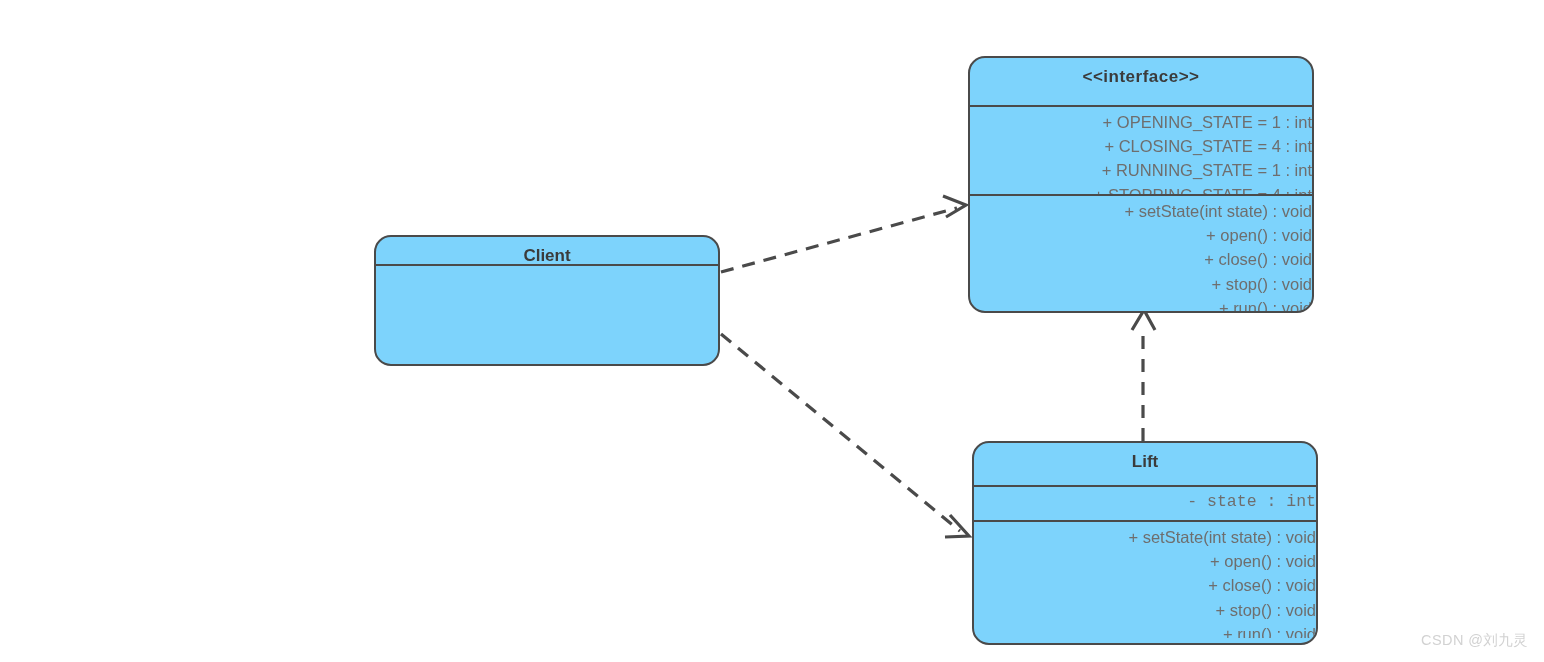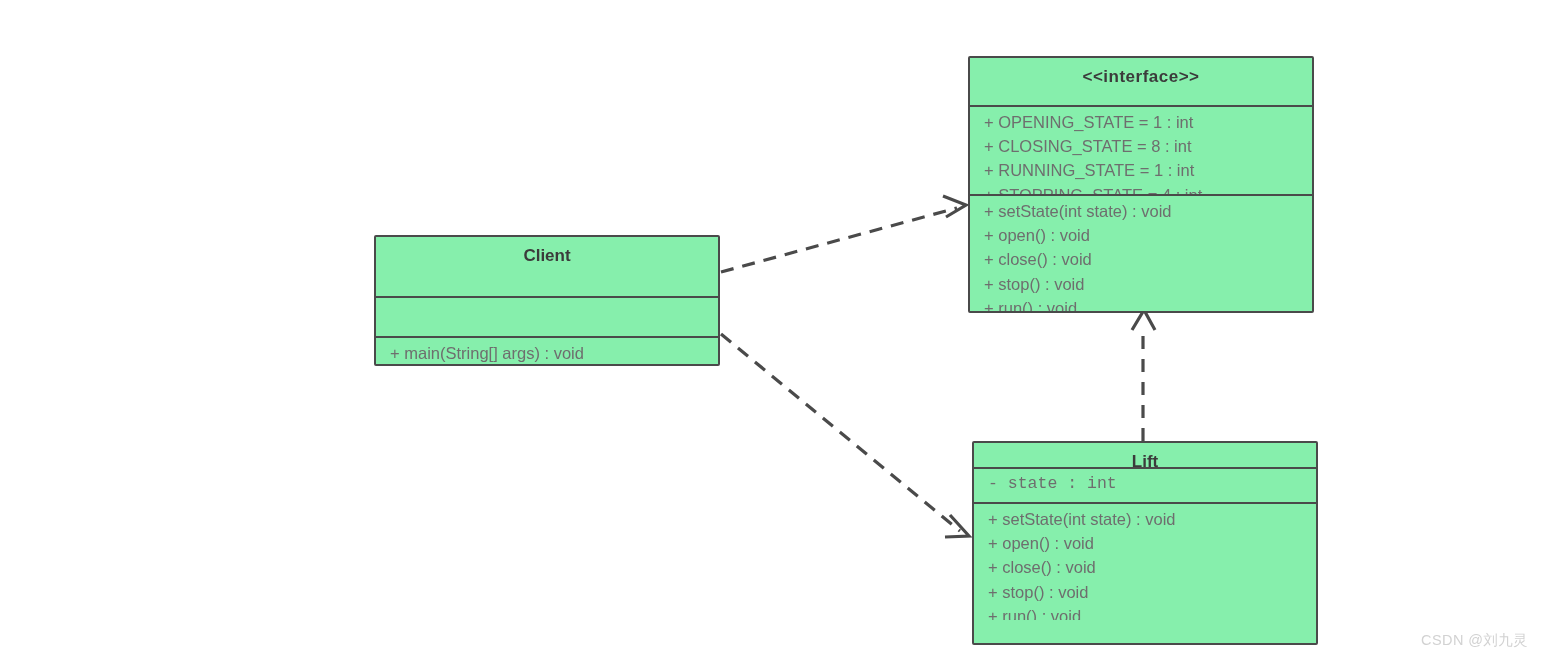--- a/index.html
+++ b/index.html
@@ -19,23 +19,23 @@
     position: absolute;
     left: 0; top: 0;
     width: 1544px;
     height: 662px;
   }
 
   
   .uml-class {
     position: absolute;
     box-sizing: border-box;
-    background: #86efac;
+    background: #7dd3fc;
     border: 2.5px solid #4a4a4a;
-    border-radius: 2px;
+    border-radius: 17px;
     overflow: hidden;
     z-index: 3;
   }
   .uml-section {
     box-sizing: border-box;
     overflow: hidden;
     position: relative;
   }
   .uml-section + .uml-section {
     border-top: 2.5px solid #4a4a4a;
@@ -57,20 +57,21 @@
   }
   .uml-members {
     padding: 3px 0 0 14px;
     color: #6e6e6e;
     font-size: 16.5px;
     line-height: 24.2px;
     white-space: nowrap;
   }
   .uml-members .member {
     display: block;
+    text-align: right;
   }
   .uml-empty {
     
   }
 
   
   #watermark {
     position: absolute;
     right: 16px;
     bottom: 12px;
@@ -101,56 +102,53 @@
 
   
   <g>
     <line x1="1143" y1="441" x2="1143" y2="328" stroke="#4a4a4a" stroke-width="3.2" stroke-dasharray="13,10" stroke-linecap="butt"></line>
     <path d="M 1132 330 L 1144 310 L 1155 330" fill="#ffffff" stroke="#4a4a4a" stroke-width="3.2" stroke-linejoin="miter"></path>
   </g>
 </svg>
 
 <div class="uml-class" id="box-client" style="left:374px; top:235px; width:346px; height:131px;">
 
-  <div class="uml-section uml-header" style="height:59px;">
+  <div class="uml-section uml-header" style="height:27px;">
     <span class="cname">Client</span>
   </div>
 
   <div class="uml-section uml-members uml-empty" style="height:40px;"></div>
 
-  <div class="uml-section uml-members" style="height:48px;">
-    <span class="member">+ main(String[] args) : void</span>
-  </div>
 </div>
 
 <div class="uml-class" id="box-ilift" style="left:968px; top:56px; width:346px; height:257px;">
 
   <div class="uml-section uml-header" style="height:47px;">
     <span class="stereotype">&lt;&lt;interface&gt;&gt;</span>
   </div>
 
   <div class="uml-section uml-members" style="height:89px;">
     <span class="member">+ OPENING_STATE = 1 : int</span>
-    <span class="member">+ CLOSING_STATE = 8 : int</span>
+    <span class="member">+ CLOSING_STATE = 4 : int</span>
     <span class="member">+ RUNNING_STATE = 1 : int</span>
     <span class="member">+ STOPPING_STATE = 4 : int</span>
   </div>
 
   <div class="uml-section uml-members" style="height:118px;">
     <span class="member">+ setState(int state) : void</span>
     <span class="member">+ open() : void</span>
     <span class="member">+ close() : void</span>
     <span class="member">+ stop() : void</span>
     <span class="member">+ run() : void</span>
   </div>
 </div>
 
 <div class="uml-class" id="box-lift" style="left:972px; top:441px; width:346px; height:204px;">
 
-  <div class="uml-section uml-header" style="height:24px;">
+  <div class="uml-section uml-header" style="height:42px;">
     <span class="cname">Lift</span>
   </div>
 
   <div class="uml-section uml-members" style="height:35px;font-family:Liberation Mono, monospace;">
     <span class="member">- state : int</span>
   </div>
 
   <div class="uml-section uml-members" style="height:118px;">
     <span class="member">+ setState(int state) : void</span>
     <span class="member">+ open() : void</span>

